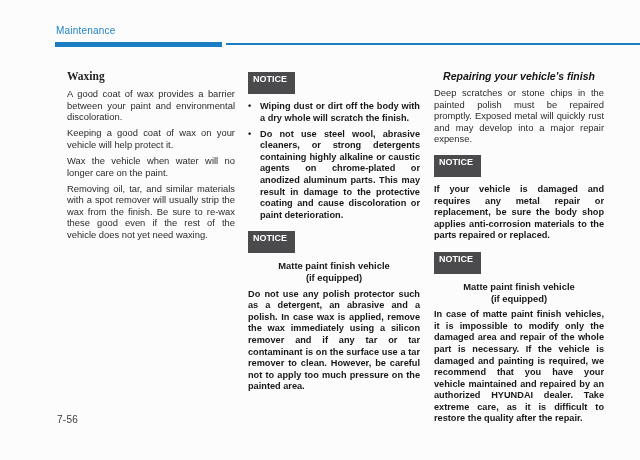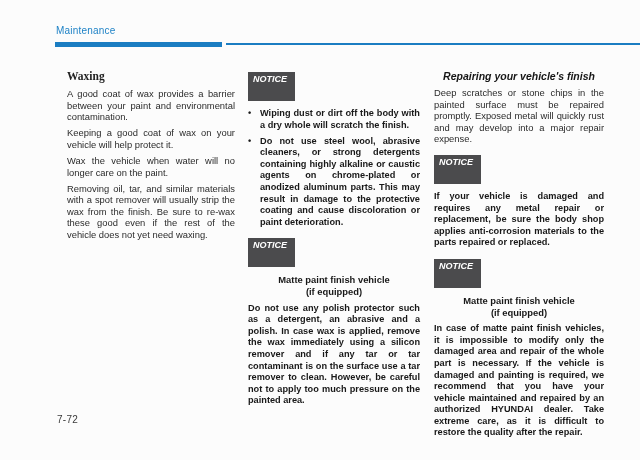--- a/index.html
+++ b/index.html
@@ -50,23 +50,23 @@
     margin-bottom:4.5px;
   }
   .para-bold {
     font-weight:bold; color:#181818;
     font-size:9.2px; line-height:11.6px;
     margin-bottom:4.5px;
   }
   .notice-badge {
     display:inline-block;
     background:#4b4b4d; color:#ffffff;
-    font-weight:bold; font-style:italic;
+    font-weight:bold; 
     font-size:9px; line-height:1;
-    padding:3px 8px 17px 5px;
+    padding:3px 8px 10px 5px;
     margin:4px 0 7px;
   }
   .notice-badge-wrap { text-align:left; }
   .gap-before-badge { margin-top:6px; }
   .bullet-item {
     display:flex;
     font-weight:bold; color:#181818;
     font-size:9.2px; line-height:11.6px;
     margin-bottom:4.5px;
   }
@@ -87,21 +87,21 @@
 <body>
 
 <div class="hdr-label">Maintenance</div>
 <div class="rule-thick"></div>
 <div class="rule-thin"></div>
 
 <div class="columns">
 
   <div class="col col-1">
     <div class="serif-heading">Waxing</div>
-    <div class="para">A good coat of wax provides a barrier between your paint and environmental contamination.</div>
+    <div class="para">A good coat of wax provides a barrier between your paint and environmental discoloration.</div>
     <div class="para">Keeping a good coat of wax on your vehicle will help protect it.</div>
     <div class="para">Wax the vehicle when water will no longer care on the paint.</div>
     <div class="para">Removing oil, tar, and similar materials with a spot remover will usually strip the wax from the finish. Be sure to re-wax these good even if the rest of the vehicle does not yet need waxing.</div>
   </div>
 
   <div class="col col-2">
     <div class="notice-badge-wrap">
       <span class="notice-badge">NOTICE</span>
     </div>
     <div class="bullet-item">
@@ -117,30 +117,30 @@
     </div>
     <div class="subheading">
       <div>Matte paint finish vehicle</div>
       <div>(if equipped)</div>
     </div>
     <div class="para-bold">Do not use any polish protector such as a detergent, an abrasive and a polish. In case wax is applied, remove the wax immediately using a silicon remover and if any tar or tar contaminant is on the surface use a tar remover to clean. However, be careful not to apply too much pressure on the painted area.</div>
   </div>
 
   <div class="col col-3">
     <div class="italic-heading">Repairing your vehicle's finish</div>
-    <div class="para">Deep scratches or stone chips in the painted surface must be repaired promptly. Exposed metal will quickly rust and may develop into a major repair expense.</div>
+    <div class="para">Deep scratches or stone chips in the painted polish must be repaired promptly. Exposed metal will quickly rust and may develop into a major repair expense.</div>
     <div class="notice-badge-wrap gap-before-badge">
       <span class="notice-badge">NOTICE</span>
     </div>
     <div class="para-bold">If your vehicle is damaged and requires any metal repair or replacement, be sure the body shop applies anti-corrosion materials to the parts repaired or replaced.</div>
     <div class="notice-badge-wrap gap-before-badge">
       <span class="notice-badge">NOTICE</span>
     </div>
     <div class="subheading">
       <div>Matte paint finish vehicle</div>
       <div>(if equipped)</div>
     </div>
     <div class="para-bold">In case of matte paint finish vehicles, it is impossible to modify only the damaged area and repair of the whole part is necessary. If the vehicle is damaged and painting is required, we recommend that you have your vehicle maintained and repaired by an authorized HYUNDAI dealer. Take extreme care, as it is difficult to restore the quality after the repair.</div>
   </div>
 
 </div>
 
-<div class="footer-page">7-72</div>
+<div class="footer-page">7-56</div>
 
 </body></html>

